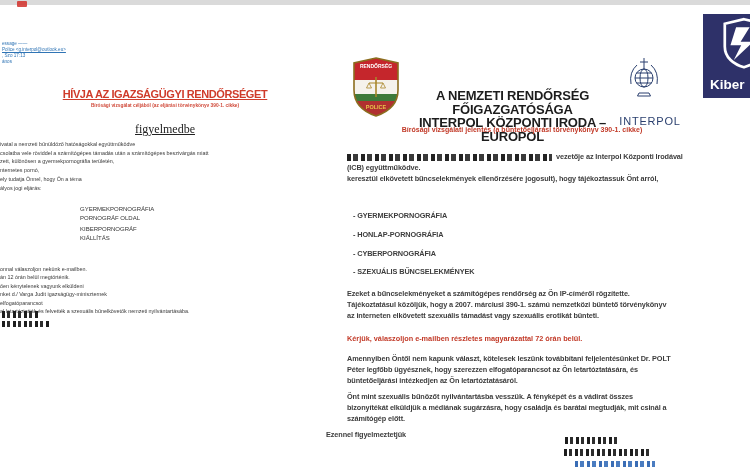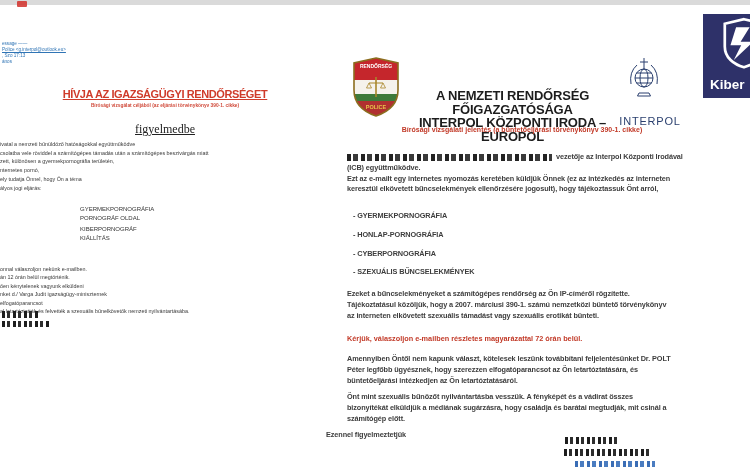--- a/index.html
+++ b/index.html
@@ -164,21 +164,20 @@
         <path d="M12 37 h10 l1.5 3 h-13 Z"></path>
       </g>
     </svg>
     <div class="abs interpol-label">INTERPOL</div>
 
     <div class="abs rdoc-subtitle">Bírósági vizsgálati jelentés (a büntetőeljárási törvénykönyv 390-1. cikke)</div>
 
     <div class="abs rbody rdoc-intro">
       <div><span class="redact"></span><span>vezetője az Interpol Központi Irodával</span></div>
       <div>(ICB) együttműködve.</div>
-      <div>Ezt az e-mailt egy internetes nyomozás keretében küldjük Önnek (ez az intézkedés az interneten</div>
       <div>keresztül elkövetett bűncselekmények ellenőrzésére jogosult), hogy tájékoztassuk Önt arról,</div>
     </div>
 
     <div class="abs rbody rdoc-list">
       <div>- GYERMEKPORNOGRÁFIA</div>
       <div>- HONLAP-PORNOGRÁFIA</div>
       <div>- CYBERPORNOGRÁFIA</div>
       <div>- SZEXUÁLIS BŰNCSELEKMÉNYEK</div>
     </div>
 

